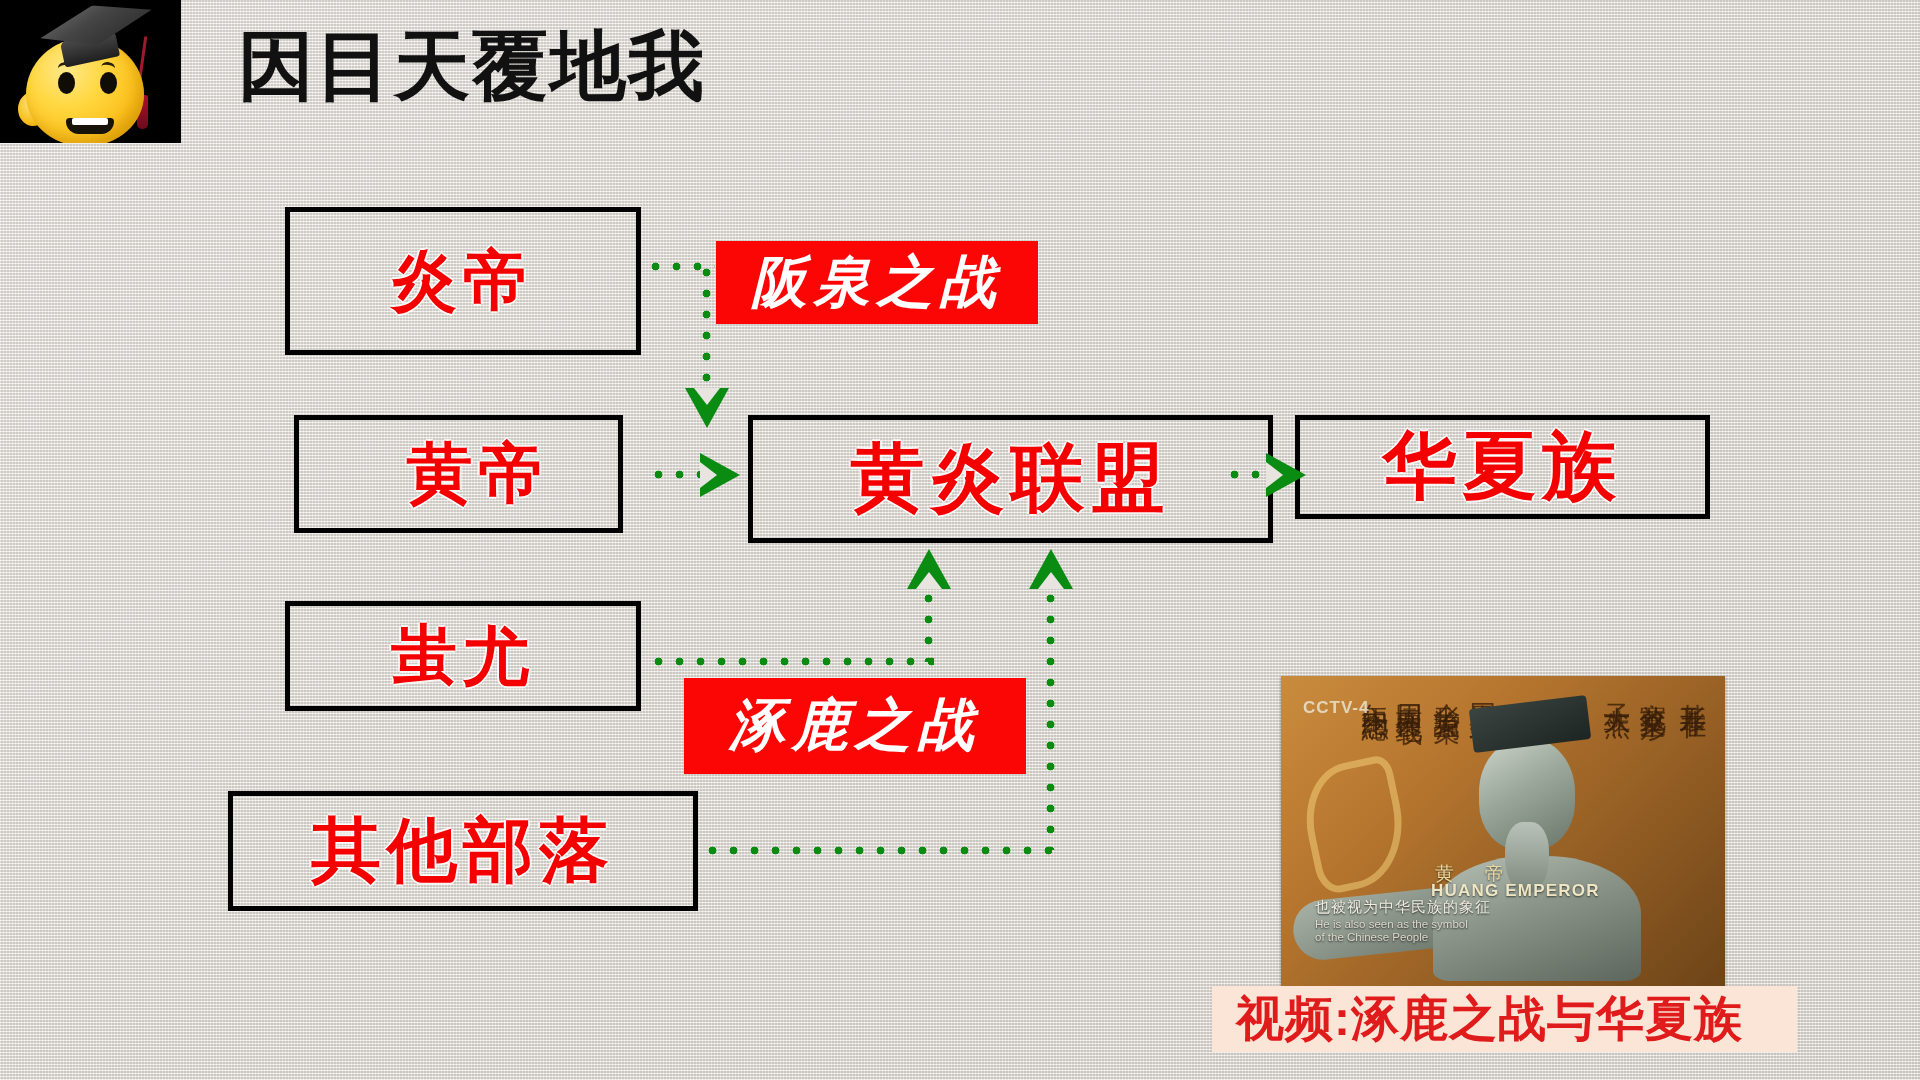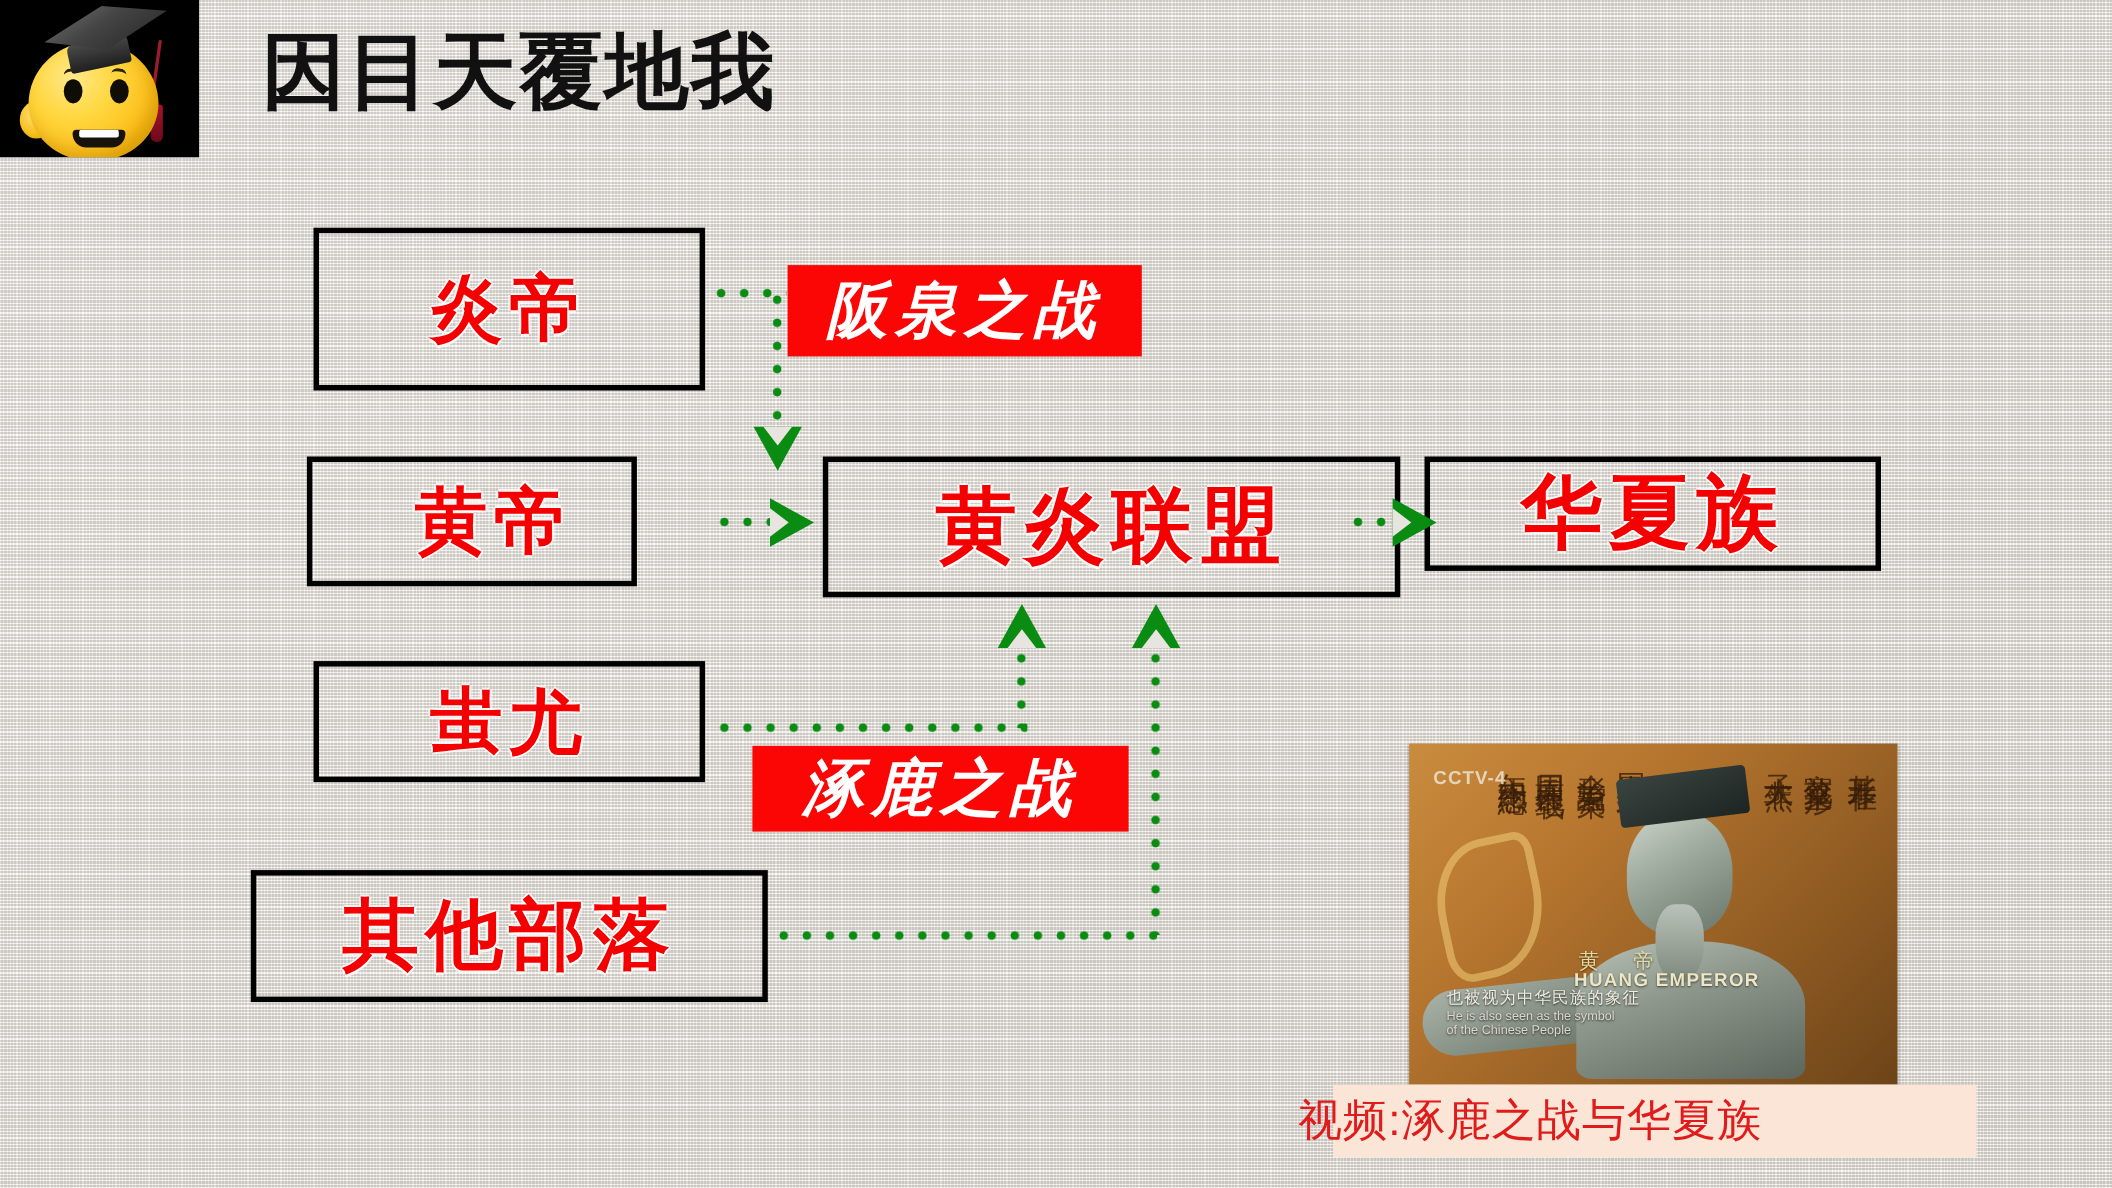--- a/index.html
+++ b/index.html
@@ -164,21 +164,21 @@
     white-space: nowrap;
     text-shadow:
       2px 0 0 rgba(255,255,255,0.75),
       -2px 0 0 rgba(255,255,255,0.75),
       0 2px 0 rgba(255,255,255,0.75),
       0 -2px 0 rgba(255,255,255,0.75);
     letter-spacing: 6px;
   }
 
   #node-yandi   { left: 285px; top: 207px;  width: 356px; height: 148px; }
-  #node-huangdi { left: 279px; top: 415px;  width: 300px; height: 118px; padding-left: 40px; }
+  #node-huangdi { left: 294px; top: 415px;  width: 329px; height: 118px; padding-left: 40px; }
   #node-chiyou  { left: 285px; top: 601px;  width: 356px; height: 110px; }
   #node-other   { left: 228px; top: 791px;  width: 470px; height: 120px; }
   #node-alliance{ left: 748px; top: 415px;  width: 525px; height: 128px; }
   #node-huaxia  { left: 1295px; top: 415px; width: 415px; height: 104px; }
 
   #node-yandi   .node-label,
   #node-huangdi .node-label,
   #node-chiyou  .node-label { font-size: 66px; }
   #node-other   .node-label { font-size: 70px; }
   #node-alliance .node-label,
@@ -196,21 +196,21 @@
     font-style: italic;
     font-family: "Liberation Serif", serif;
     letter-spacing: 7px;
     white-space: nowrap;
   }
   #battle-banquan {
     left: 716px; top: 241px; width: 322px; height: 83px;
     font-size: 56px;
   }
   #battle-zhuolu {
-    left: 684px; top: 678px; width: 342px; height: 78px;
+    left: 684px; top: 678px; width: 342px; height: 96px;
     font-size: 56px;
   }
 
   
   .dot-h {
     position: absolute;
     height: 9px;
     background-image: radial-gradient(circle, #0a8c12 0px, #0a8c12 3.6px, rgba(0,0,0,0) 4.2px);
     background-size: 21px 9px;
     background-repeat: repeat-x;
@@ -406,24 +406,24 @@
   #video-caption-bar {
     position: absolute;
     left: 1212px;
     top: 986px;
     width: 585px;
     height: 66px;
     background: #fbe5d6;
   }
   #video-caption-text {
     position: absolute;
-    left: 1180px;
+    left: 1236px;
     top: 988px;
-    font-size: 40px;
-    font-weight: normal;
+    font-size: 48px;
+    font-weight: bold;
     color: #e01b1b;
     letter-spacing: 1px;
     white-space: nowrap;
     line-height: 62px;
   }
   #watermark {
     position: absolute;
     left: 1318px;
     top: 993px;
     font-size: 50px;

